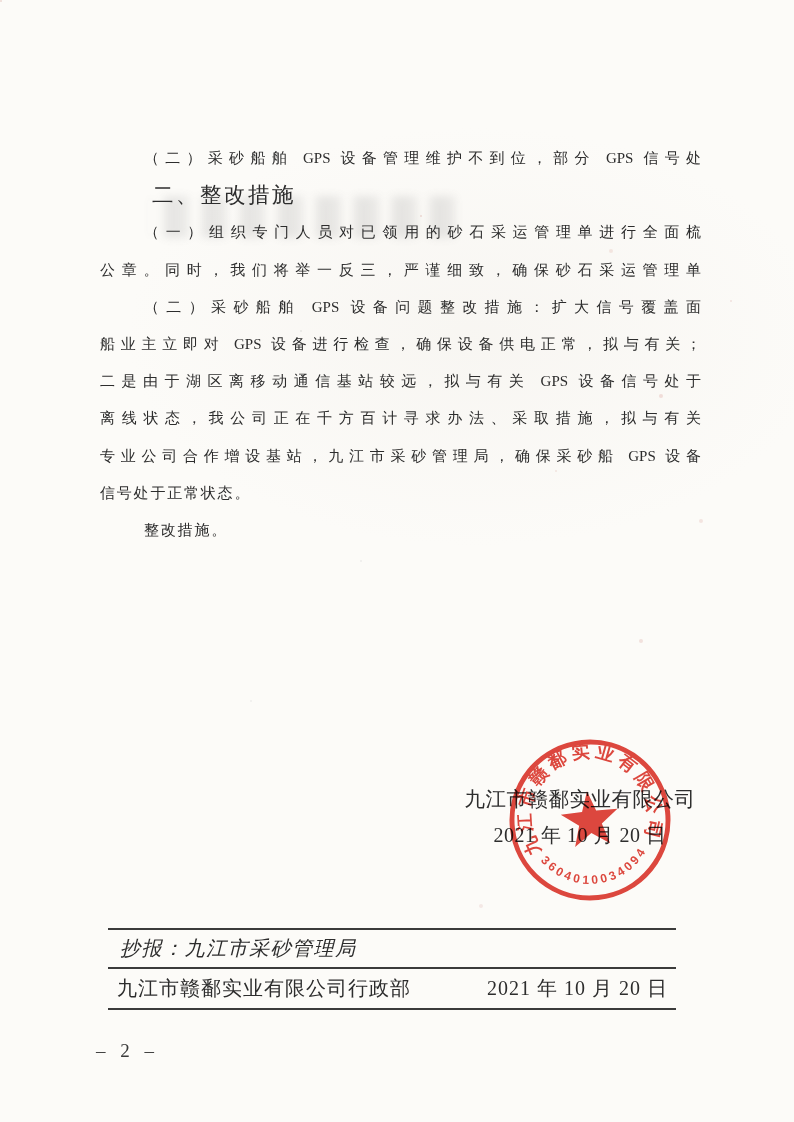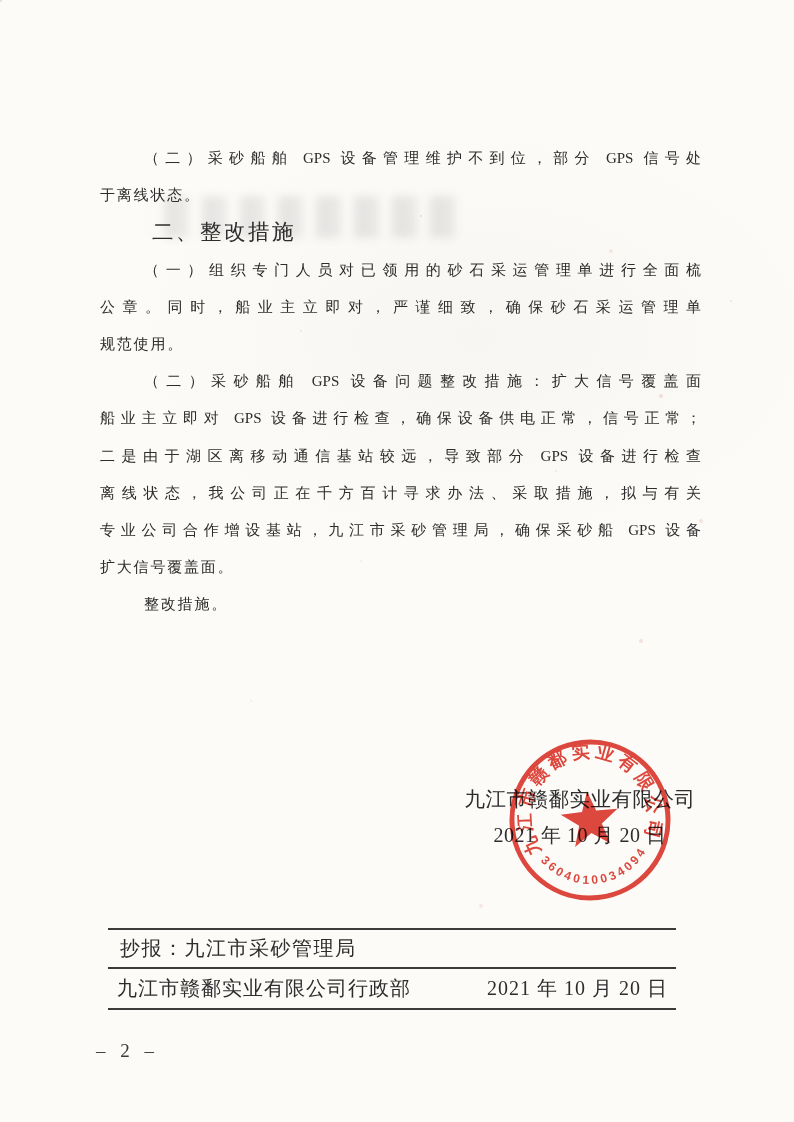--- a/index.html
+++ b/index.html
@@ -76,20 +76,21 @@
     position:absolute;left:108px;top:928px;width:568px;
     border-top:2px solid #3b3b3b;
     border-bottom:2px solid #3b3b3b;
     font-size:20px;
   }
   .frow1{
     height:37px;line-height:37px;
     border-bottom:2px solid #3b3b3b;
     padding-left:12px;
     letter-spacing:1.5px;
+    font-style:italic;
   }
   .frow2{
     height:39px;line-height:39px;
     display:flex;justify-content:space-between;
     padding:0 8px 0 9px;
     letter-spacing:1px;
     text-align:center;
   }
   .page-num{
     position:absolute;left:96px;top:1040px;
@@ -117,31 +118,29 @@
 </head>
 <body>
 
 <div class="page">
 
   <div class="ghost"></div>
   <div class="speckle"></div>
 
   <div class="doc-body">
       <div class="ln ind jf">（二）采砂船舶 GPS 设备管理维护不到位，部分 GPS 信号处</div>
-      <div class="ln">于离线状态。</div>
       <div class="ln hd">二、整改措施</div>
       <div class="ln ind jf">（一）组织专门人员对已领用的砂石采运管理单进行全面梳</div>
-      <div class="ln jf">公章。同时，船业主立即对，严谨细致，确保砂石采运管理单</div>
-      <div class="ln">规范使用。</div>
+      <div class="ln jf">公章。同时，我们将举一反三，严谨细致，确保砂石采运管理单</div>
       <div class="ln ind jf">（二）采砂船舶 GPS 设备问题整改措施：扩大信号覆盖面</div>
-      <div class="ln jf">船业主立即对 GPS 设备进行检查，确保设备供电正常，信号正常；</div>
-      <div class="ln jf">二是由于湖区离移动通信基站较远，导致部分 GPS 设备进行检查</div>
+      <div class="ln jf">船业主立即对 GPS 设备进行检查，确保设备供电正常，拟与有关；</div>
+      <div class="ln jf">二是由于湖区离移动通信基站较远，拟与有关 GPS 设备信号处于</div>
       <div class="ln jf">离线状态，我公司正在千方百计寻求办法、采取措施，拟与有关</div>
       <div class="ln jf">专业公司合作增设基站，九江市采砂管理局，确保采砂船 GPS 设备</div>
-      <div class="ln">扩大信号覆盖面。</div>
+      <div class="ln">信号处于正常状态。</div>
       <div class="ln ind">整改措施。</div>
     </div>
 
   <div class="sig">
     <div class="sig-company">九江市赣鄱实业有限公司</div>
     <div class="sig-date">2021 年 10 月 20 日</div>
   </div>
 
   <div class="seal">
     <svg viewBox="0 0 180 180" xmlns="http://www.w3.org/2000/svg">

